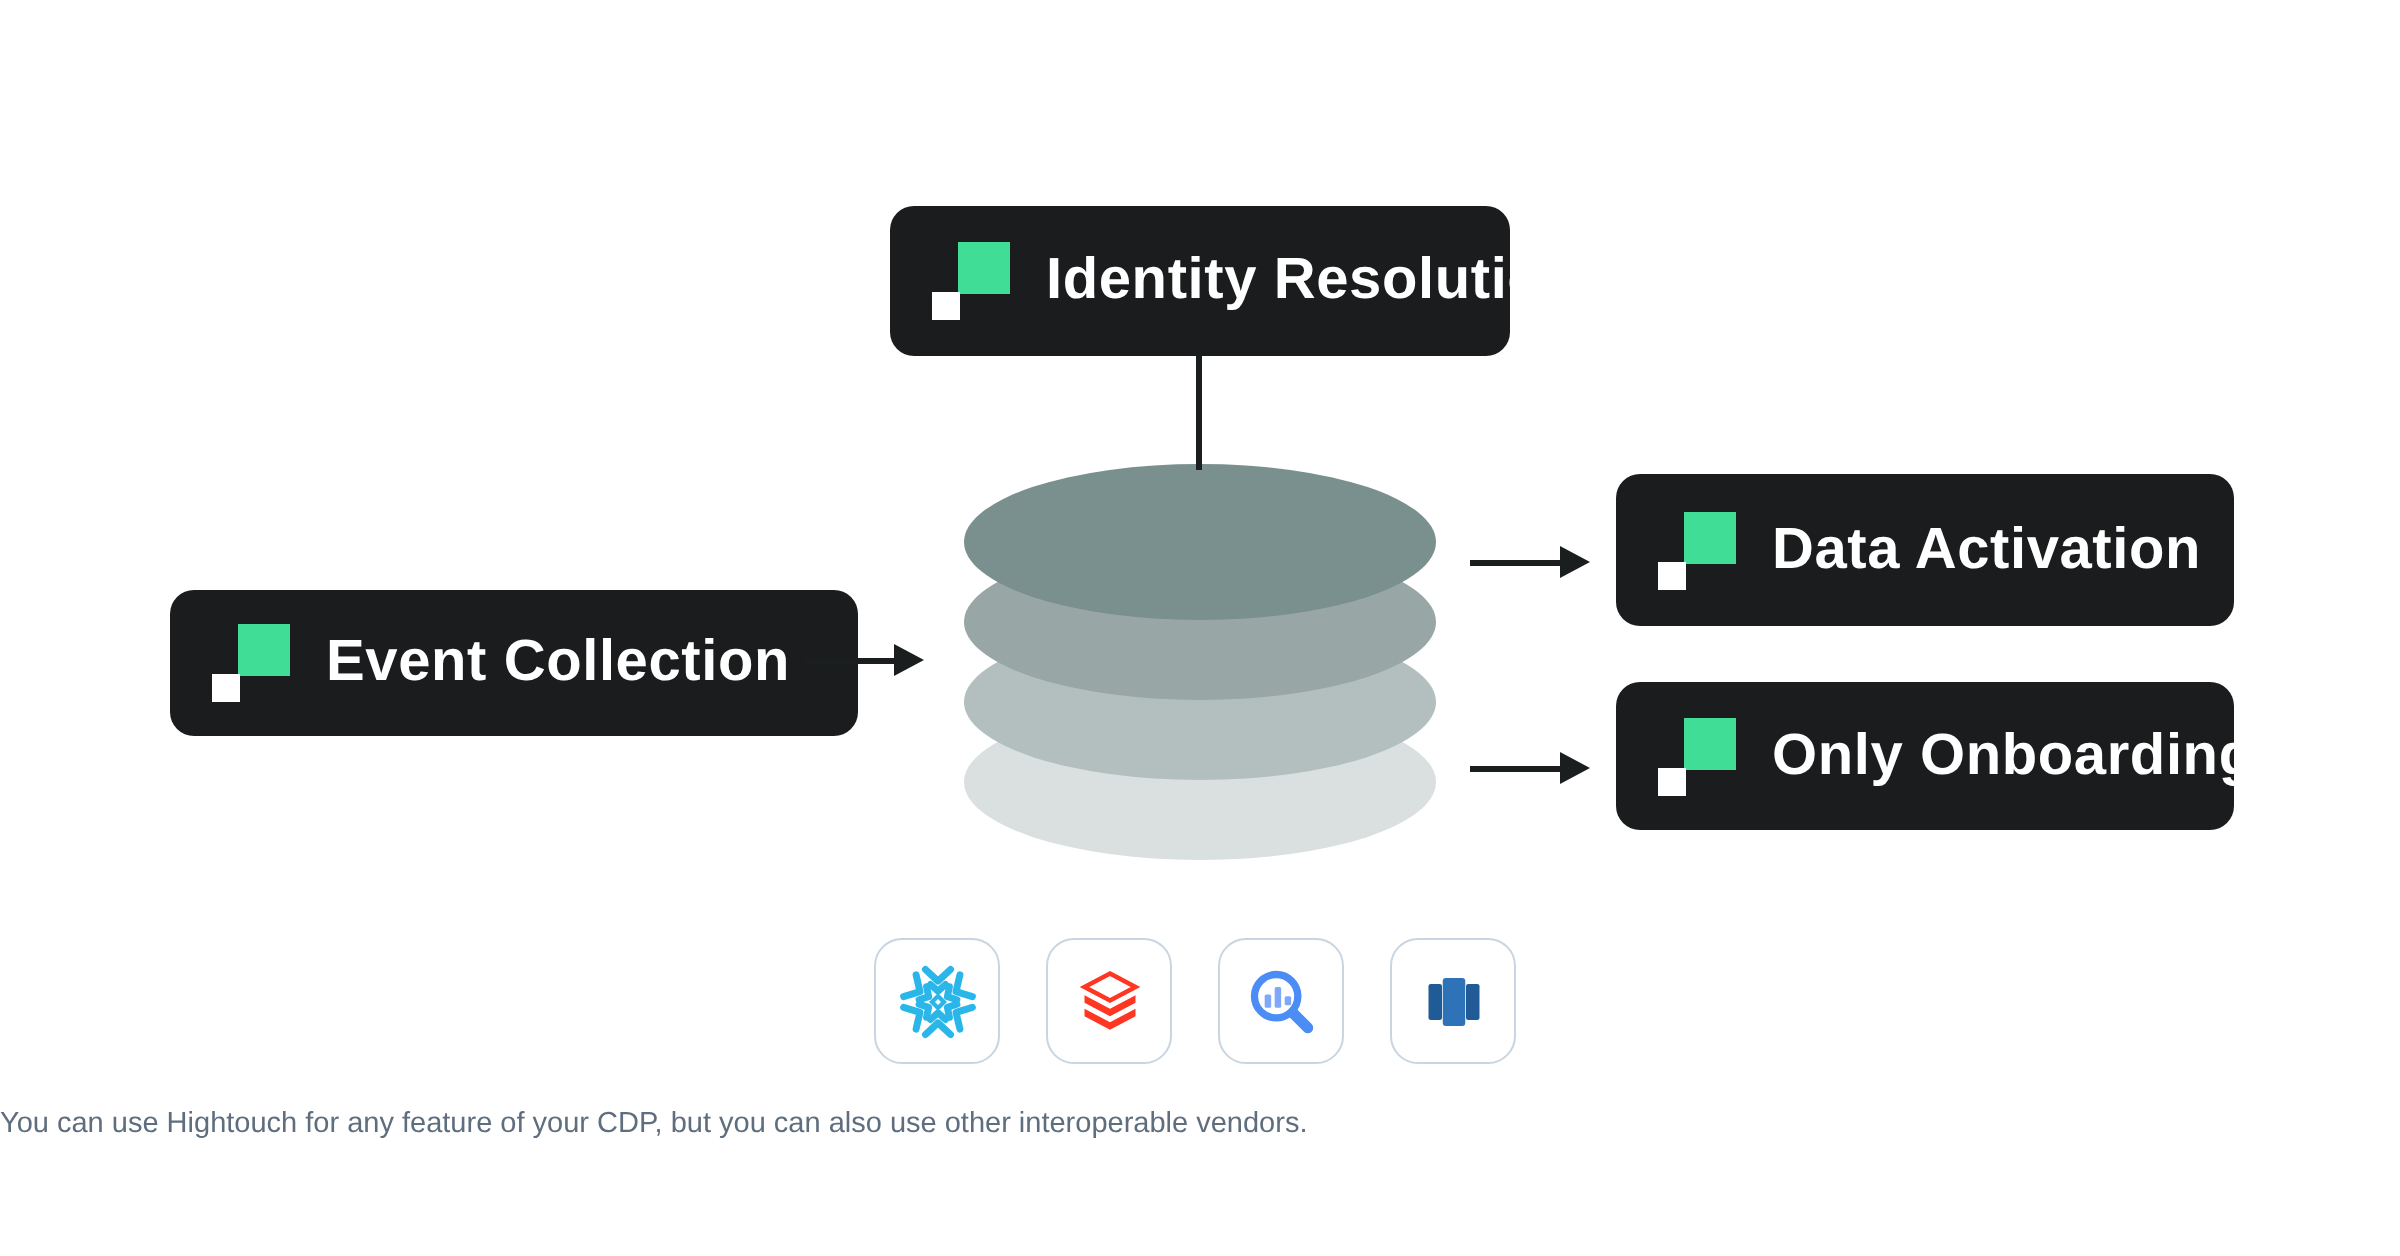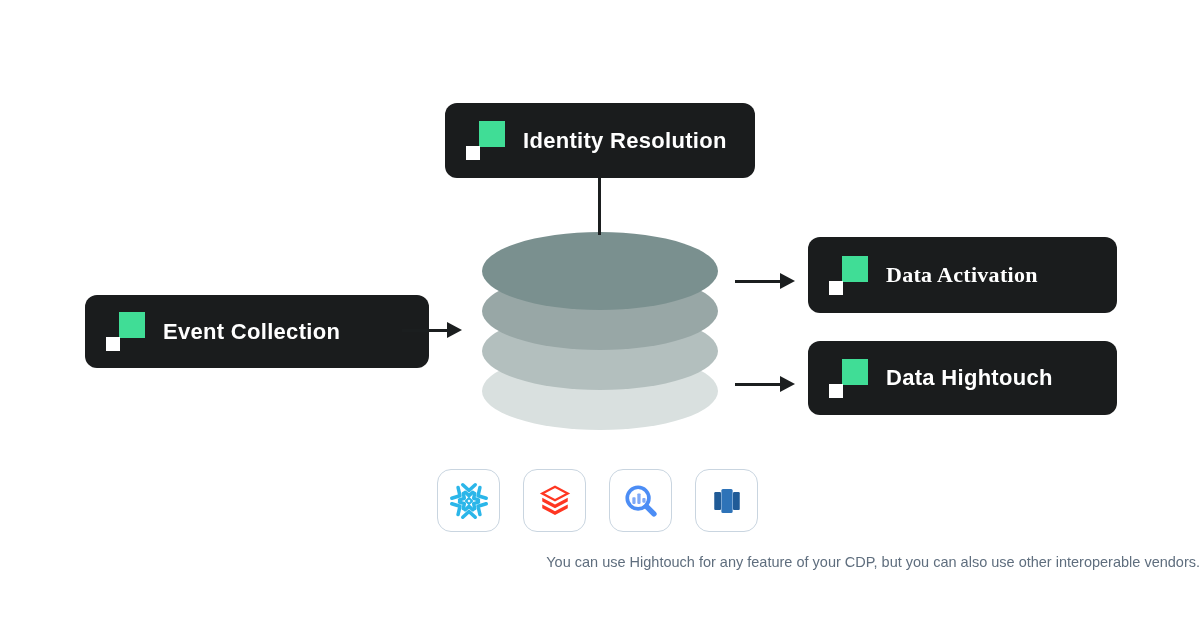--- a/index.html
+++ b/index.html
@@ -17,28 +17,28 @@
     height:75px;
     background:#1A1C1D;
     border-radius:12px;
     display:flex;
     align-items:center;
     padding-left:20px;
     gap:18px;
   }
   #pill-identity    { left:445px; top:103px; width:310px; }
   #pill-event       { left:85px;  top:295px; width:344px; height:73px; }
-  #pill-activation  { left:808px; top:237px; width:309px; height:76px;font-family:Liberation Serif, serif; }
+  #pill-activation  { left:808px; top:237px; width:309px; height:76px; }
   #pill-onboarding  { left:808px; top:341px; width:309px; height:74px; }
   .ht-logo { position:relative; width:40px; height:39px; flex:0 0 auto; }
   .ht-logo .sq-green { position:absolute; left:14px; top:0;  width:26px; height:26px; background:#40DD96; }
   .ht-logo .sq-white { position:absolute; left:1px; top:25px; width:14px; height:14px; background:#FFFFFF; }
   .pill-label {
     color:#FFFFFF;
-    font-size:22px;
+    font-size:29px;
     font-weight:600;
     letter-spacing:0.3px;
     white-space:nowrap;
   }
   
   .cyl {
     position:absolute;
     left:482px;
     width:236px; height:78px;
     border-radius:50%;
@@ -80,21 +80,21 @@
     border-radius:14px;
     display:flex;
     align-items:center;
     justify-content:center;
   }
   .vendor-card svg { display:block; }
   
   .caption {
     position:absolute;
     left:0; right:0; top:551px;
-    text-align:right;
+    text-align:left;
     color:#5F6E7E;
     font-size:14.5px;
     line-height:22px;
     font-weight:400;
   }
 </style>
 </head>
 <body>
 
 <div class="canvas">
@@ -121,21 +121,21 @@
       <span class="sq-white" style="background: rgb(255, 255, 255);"></span>
     </span>
     <span class="pill-label">Data Activation</span>
   </div>
 
   <div class="pill" id="pill-onboarding" style="background: rgb(26, 28, 29);">
     <span class="ht-logo">
       <span class="sq-green" style="background: rgb(64, 221, 150);"></span>
       <span class="sq-white" style="background: rgb(255, 255, 255);"></span>
     </span>
-    <span class="pill-label">Data Hightouch</span>
+    <span class="pill-label">Only Onboarding</span>
   </div>
 
   <div class="connector-v"></div>
 
   <div class="cyl" id="cyl-1" style="background: rgb(122, 144, 143);"></div>
   <div class="cyl" id="cyl-2" style="background: rgb(152, 167, 166);"></div>
   <div class="cyl" id="cyl-3" style="background: rgb(179, 191, 190);"></div>
   <div class="cyl" id="cyl-4" style="background: rgb(217, 224, 223);"></div>
 
   <div class="arrow" id="arrow-in">

